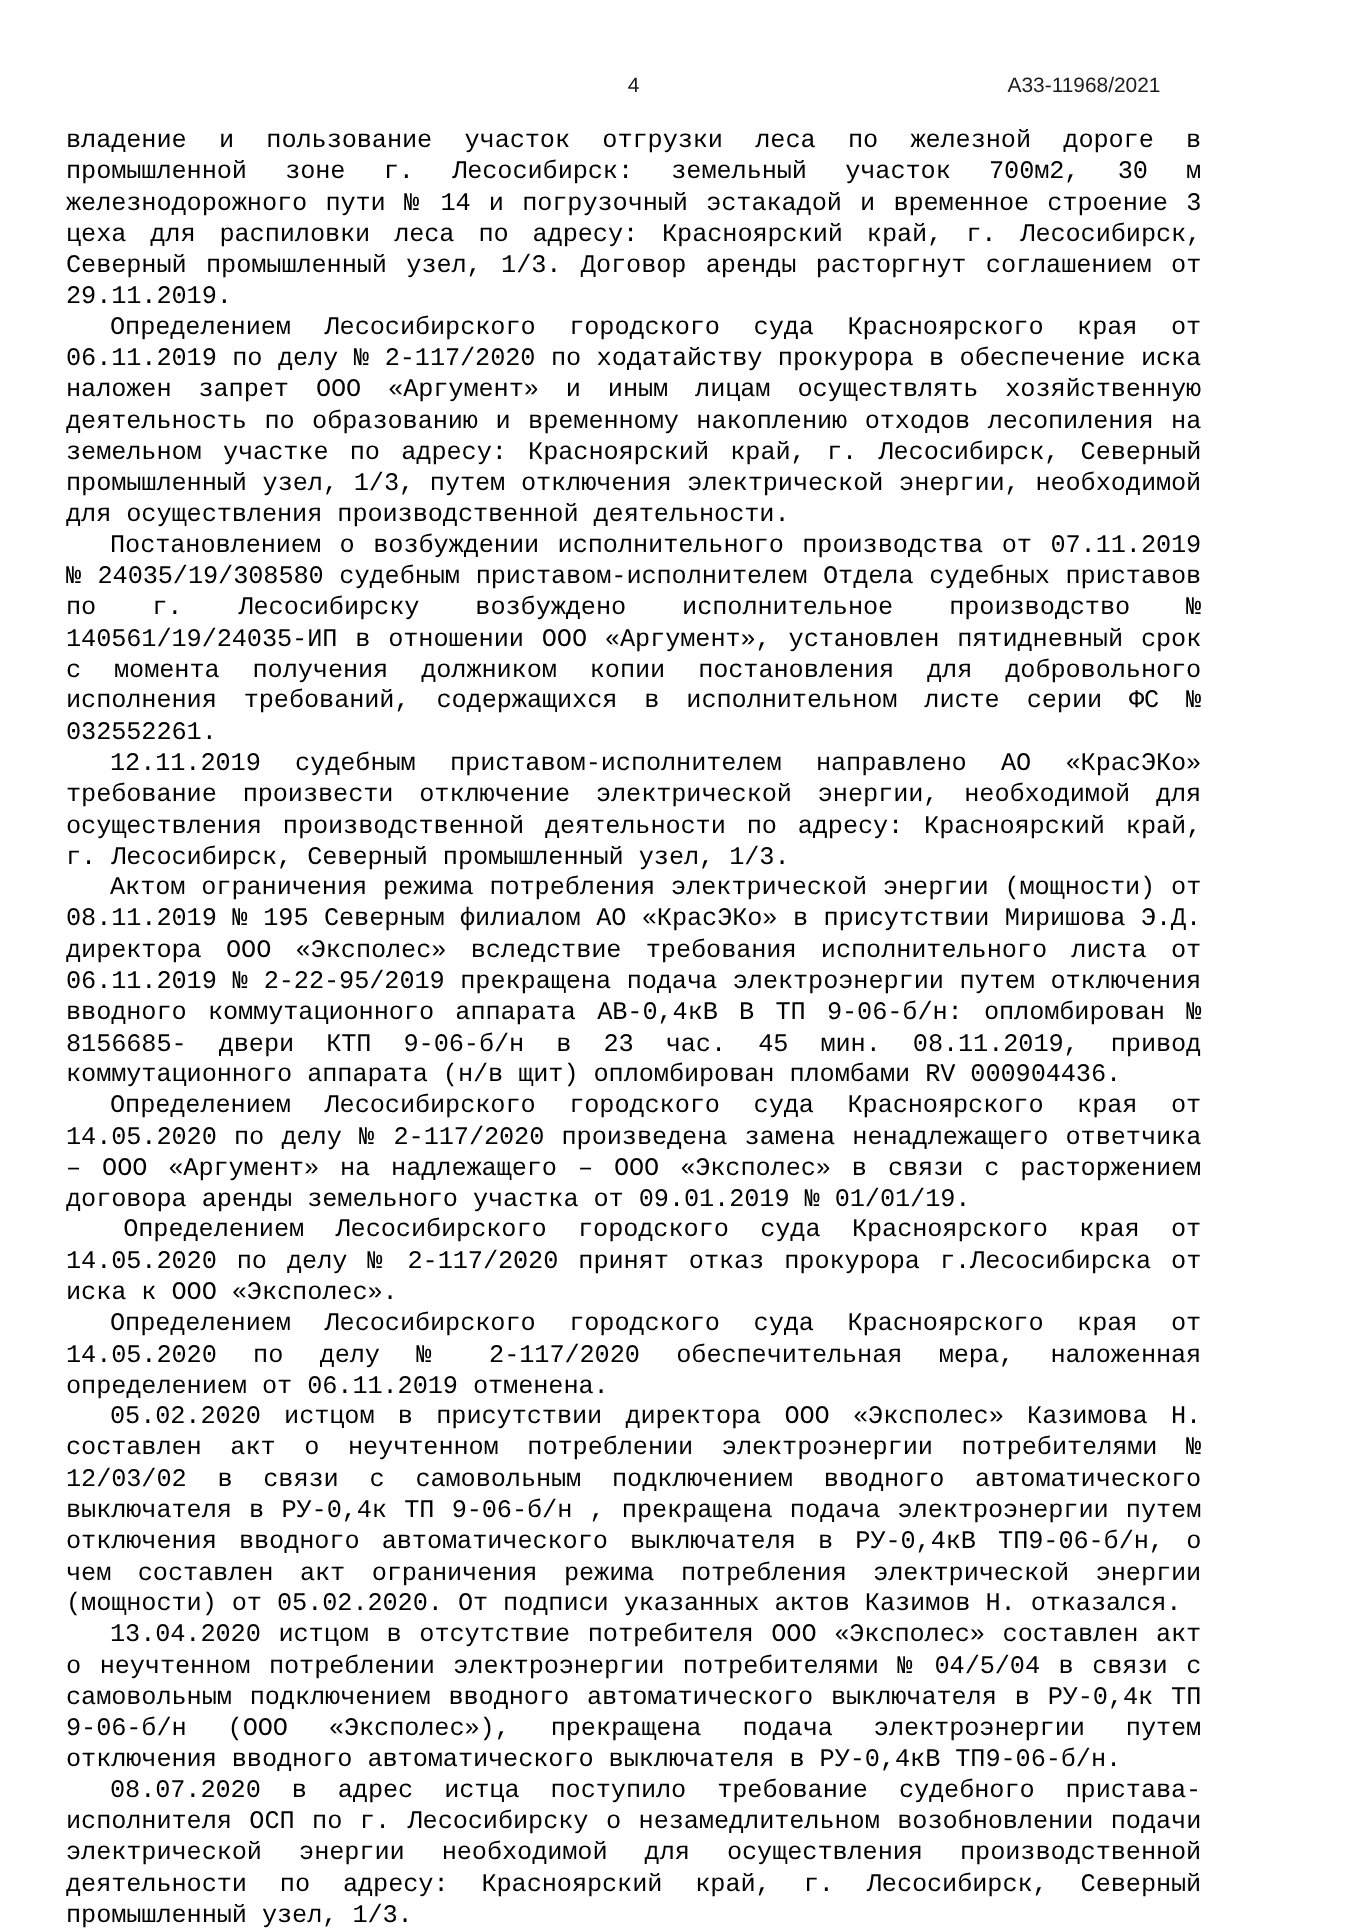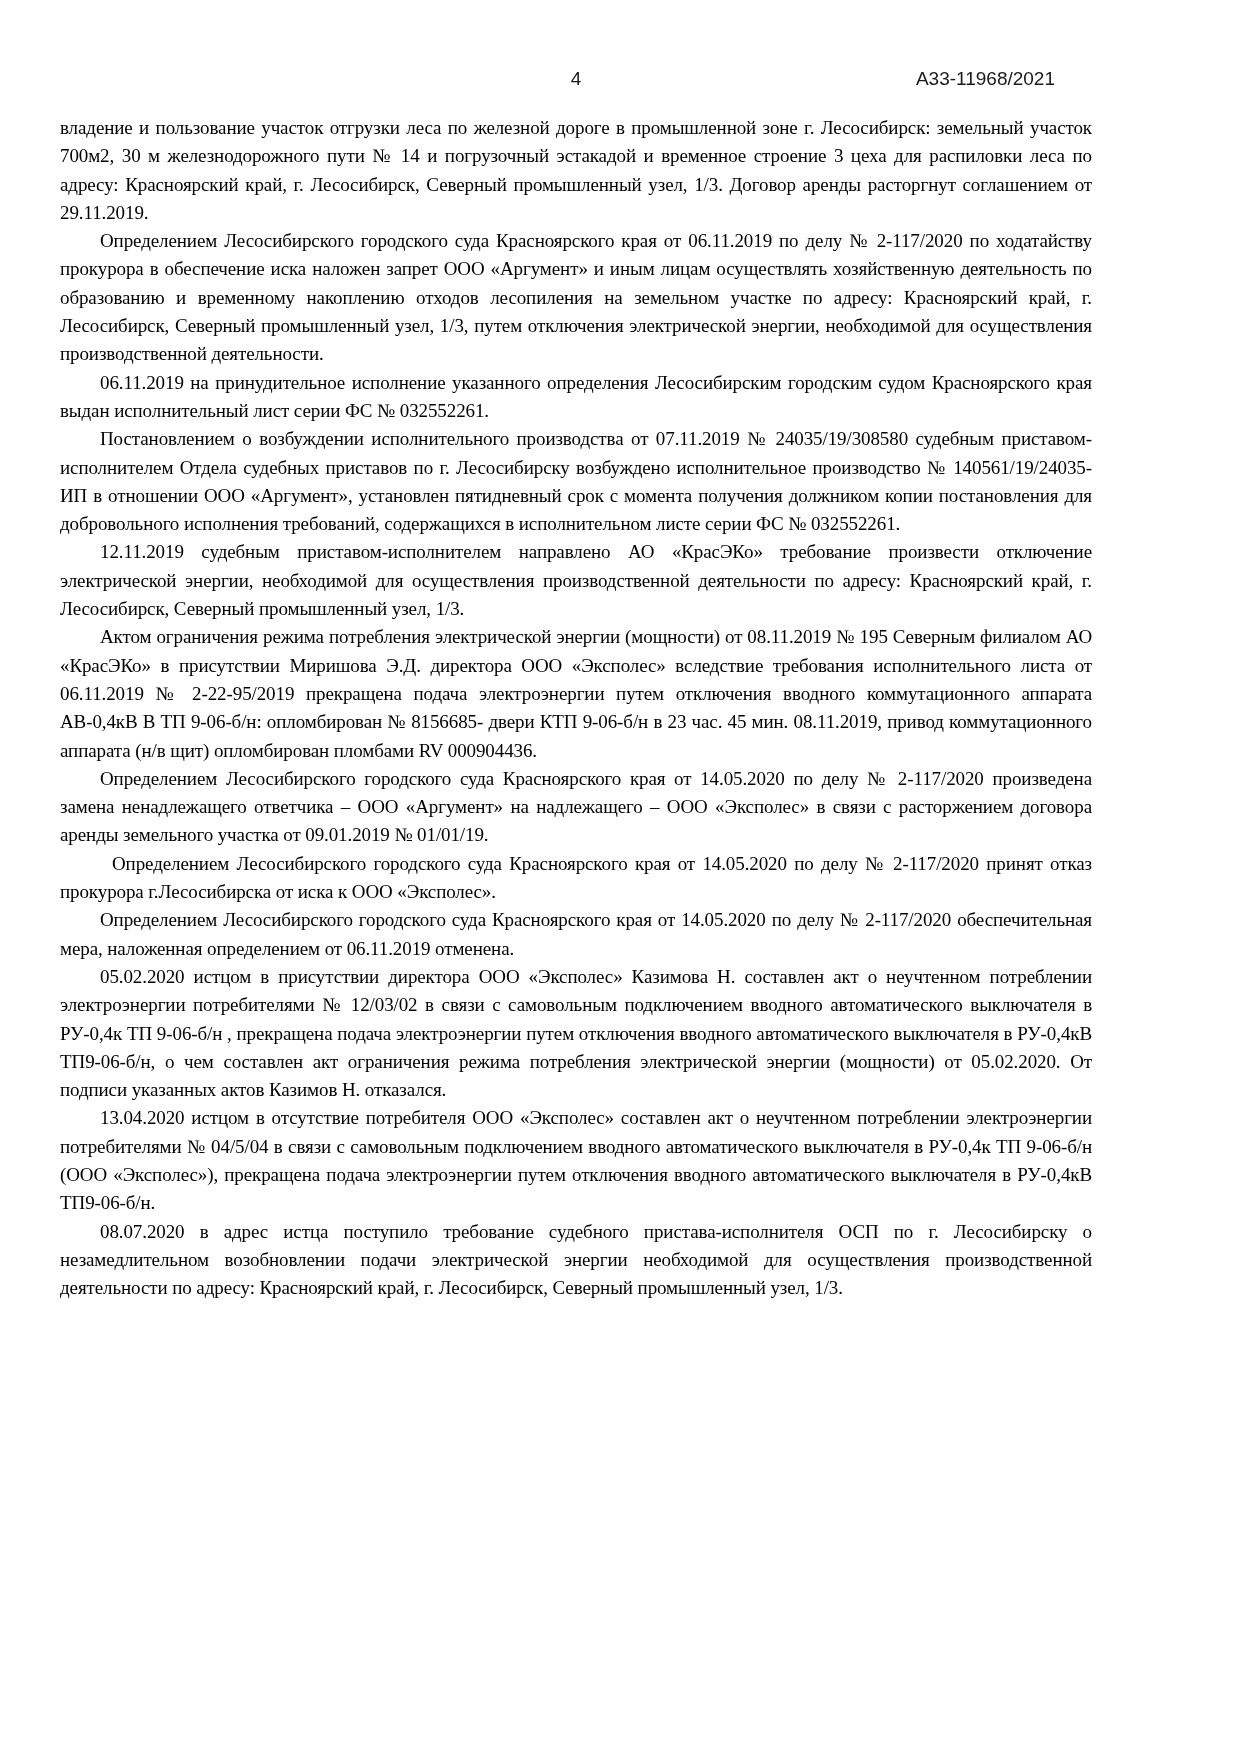--- a/index.html
+++ b/index.html
@@ -37,25 +37,26 @@
     position: absolute;
     right: 186px;
     white-space: nowrap;
     margin-left: 28px;
   }
   .page-body {
     position: absolute;
     top: 114px;
     left: 60px;
     width: 1032px;
-    font-size: 19px;
+    font-size: 23px;
     line-height: 28.3px;
     text-align: justify;
     text-justify: inter-word;
     letter-spacing: -0.1px;
+    font-family: Liberation Mono, monospace;
   }
   .page-body p {
     margin: 0;
     padding: 0;
     text-indent: 40px;
   }
   .page-body p.no-indent {
     text-indent: 0;
   }
   .page-body p.indent-extra {
@@ -66,21 +67,20 @@
 <body>
 
 <div class="page">
   <div class="page-header">
     <span class="page-number">4</span>
     <span class="case-number">А33-11968/2021</span>
   </div>
   <div class="page-body">
     <p class="no-indent">владение и пользование участок отгрузки леса по железной дороге в промышленной зоне г. Лесосибирск: земельный участок 700м2, 30 м железнодорожного пути № 14 и погрузочный эстакадой и временное строение 3 цеха для распиловки леса по адресу: Красноярский край, г. Лесосибирск, Северный промышленный узел, 1/3. Договор аренды расторгнут соглашением от 29.11.2019.</p>
     <p>Определением Лесосибирского городского суда Красноярского края от 06.11.2019 по делу № 2-117/2020 по ходатайству прокурора в обеспечение иска наложен запрет ООО «Аргумент» и иным лицам осуществлять хозяйственную деятельность по образованию и временному накоплению отходов лесопиления на земельном участке по адресу: Красноярский край, г. Лесосибирск, Северный промышленный узел, 1/3, путем отключения электрической энергии, необходимой для осуществления производственной деятельности.</p>
-    <p>06.11.2019 на принудительное исполнение указанного определения Лесосибирским городским судом Красноярского края выдан исполнительный лист серии ФС № 032552261.</p>
     <p>Постановлением о возбуждении исполнительного производства от 07.11.2019 № 24035/19/308580 судебным приставом-исполнителем Отдела судебных приставов по г. Лесосибирску возбуждено исполнительное производство № 140561/19/24035-ИП в отношении ООО «Аргумент», установлен пятидневный срок с момента получения должником копии постановления для добровольного исполнения требований, содержащихся в исполнительном листе серии ФС № 032552261.</p>
     <p>12.11.2019 судебным приставом-исполнителем направлено АО «КрасЭКо» требование произвести отключение электрической энергии, необходимой для осуществления производственной деятельности по адресу: Красноярский край, г. Лесосибирск, Северный промышленный узел, 1/3.</p>
     <p>Актом ограничения режима потребления электрической энергии (мощности) от 08.11.2019 № 195 Северным филиалом АО «КрасЭКо» в присутствии Миришова Э.Д. директора ООО «Эксполес» вследствие требования исполнительного листа от 06.11.2019 № 2-22-95/2019 прекращена подача электроэнергии путем отключения вводного коммутационного аппарата АВ-0,4кВ В ТП 9-06-б/н: опломбирован № 8156685- двери КТП 9-06-б/н в 23 час. 45 мин. 08.11.2019, привод коммутационного аппарата (н/в щит) опломбирован пломбами RV 000904436.</p>
     <p>Определением Лесосибирского городского суда Красноярского края от 14.05.2020 по делу № 2-117/2020 произведена замена ненадлежащего ответчика – ООО «Аргумент» на надлежащего – ООО «Эксполес» в связи с расторжением договора аренды земельного участка от 09.01.2019 № 01/01/19.</p>
     <p class="indent-extra">Определением Лесосибирского городского суда Красноярского края от 14.05.2020 по делу № 2-117/2020 принят отказ прокурора г.Лесосибирска от иска к ООО «Эксполес».</p>
     <p>Определением Лесосибирского городского суда Красноярского края от 14.05.2020 по делу № 2-117/2020 обеспечительная мера, наложенная определением от 06.11.2019 отменена.</p>
     <p>05.02.2020 истцом в присутствии директора ООО «Эксполес» Казимова Н. составлен акт о неучтенном потреблении электроэнергии потребителями № 12/03/02 в связи с самовольным подключением вводного автоматического выключателя в РУ-0,4к ТП 9-06-б/н , прекращена подача электроэнергии путем отключения вводного автоматического выключателя в РУ-0,4кВ ТП9-06-б/н, о чем составлен акт ограничения режима потребления электрической энергии (мощности) от 05.02.2020. От подписи указанных актов Казимов Н. отказался.</p>
     <p>13.04.2020 истцом в отсутствие потребителя ООО «Эксполес» составлен акт о неучтенном потреблении электроэнергии потребителями № 04/5/04 в связи с самовольным подключением вводного автоматического выключателя в РУ-0,4к ТП 9-06-б/н (ООО «Эксполес»), прекращена подача электроэнергии путем отключения вводного автоматического выключателя в РУ-0,4кВ ТП9-06-б/н.</p>
     <p>08.07.2020 в адрес истца поступило требование судебного пристава-исполнителя ОСП по г. Лесосибирску о незамедлительном возобновлении подачи электрической энергии необходимой для осуществления производственной деятельности по адресу: Красноярский край, г. Лесосибирск, Северный промышленный узел, 1/3.</p>
   </div>

